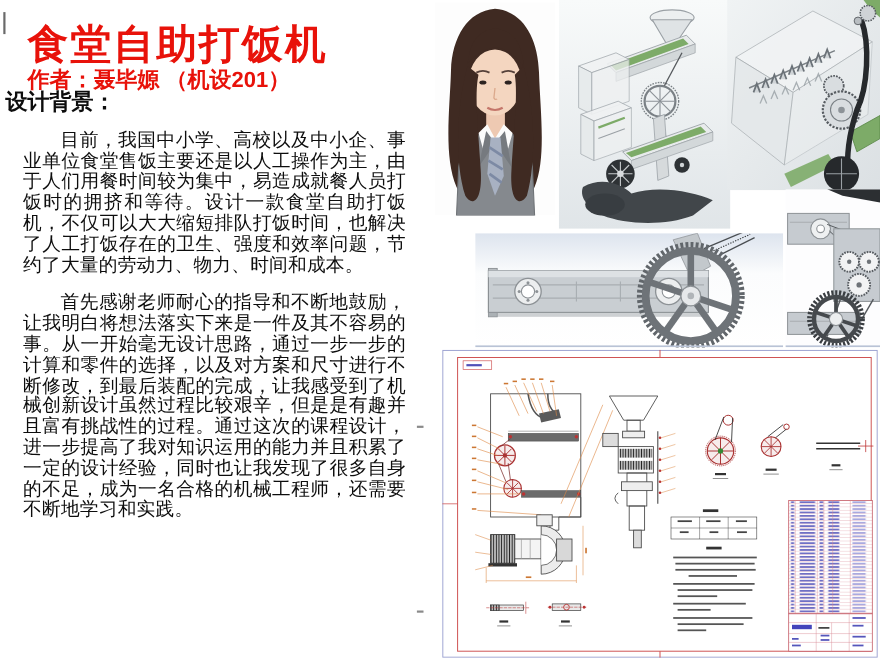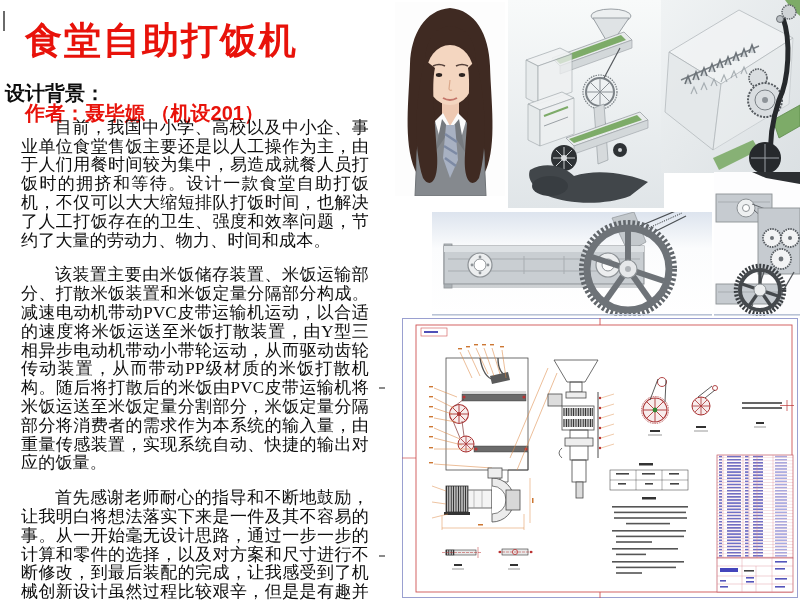--- a/index.html
+++ b/index.html
@@ -5,21 +5,21 @@
   html,body{margin:0;padding:0;}
   body{width:800px;height:600px;background:#ffffff;overflow:hidden;
        font-family:"Liberation Serif","DejaVu Serif",serif;}
   .page{position:relative;width:796px;height:600px;background:#fff;border-radius:29px;}
 
   .title{position:absolute;left:25px;top:16px;font-size:37px;font-weight:bold;
          color:#e8120a;font-family:"Liberation Sans","DejaVu Sans",sans-serif;
          letter-spacing:2px;white-space:nowrap;}
   .author{position:absolute;left:25px;top:59px;font-size:20px;font-weight:bold;
           color:#e8120a;font-family:"Liberation Sans","DejaVu Sans",sans-serif;
-          white-space:nowrap;margin-top:41px;}
+          white-space:nowrap;}
 
   .textcol{position:absolute;left:5px;top:84px;width:380px;color:#0d0d0d;}
   .sec-head{font-size:20px;font-weight:bold;line-height:18.8px;}
   .textcol p{margin:16px;font-size:17px;line-height:18.8px;text-align:justify;
              text-indent:2em;letter-spacing:0.2px;}
 
   .img{position:absolute;}
   svg{display:block;}
 
   .stray{position:absolute;background:#6a6a6a;}
@@ -31,21 +31,20 @@
 <body>
 
 <div class="page">
 
   <div class="title">食堂自助打饭机</div>
   <div class="author">作者：聂毕嫄 （机设201）</div>
 
   <div class="textcol">
     <div class="sec-head">设计背景：</div>
     <p>目前，我国中小学、高校以及中小企、事业单位食堂售饭主要还是以人工操作为主，由于人们用餐时间较为集中，易造成就餐人员打饭时的拥挤和等待。设计一款食堂自助打饭机，不仅可以大大缩短排队打饭时间，也解决了人工打饭存在的卫生、强度和效率问题，节约了大量的劳动力、物力、时间和成本。</p>
-    <p>该装置主要由米饭储存装置、米饭运输部分、打散米饭装置和米饭定量分隔部分构成。减速电动机带动PVC皮带运输机运动，以合适的速度将米饭运送至米饭打散装置，由Y型三相异步电动机带动小带轮运动，从而驱动齿轮传动装置，从而带动PP级材质的米饭打散机构。随后将打散后的米饭由PVC皮带运输机将米饭运送至米饭定量分割部分，米饭定量分隔部分将消费者的需求作为本系统的输入量，由重量传感装置，实现系统自动、快捷的输出对应的饭量。</p>
     <p>首先感谢老师耐心的指导和不断地鼓励，让我明白将想法落实下来是一件及其不容易的事。从一开始毫无设计思路，通过一步一步的计算和零件的选择，以及对方案和尺寸进行不断修改，到最后装配的完成，让我感受到了机械创新设计虽然过程比较艰辛，但是是有趣并且富有挑战性的过程。通过这次的课程设计，进一步提高了我对知识运用的能力并且积累了一定的设计经验，同时也让我发现了很多自身的不足，成为一名合格的机械工程师，还需要不断地学习和实践。</p>
   </div>
 
   <div class="stray v"></div>
   <div class="stray h1"></div>
   <div class="stray h2"></div>
 
   <svg class="img" style="left:395px;top:2px" width="110" height="194" viewBox="0 0 110 194">
     <rect width="110" height="194" fill="#fdfdfd"></rect>
     <path d="M55,6 C30,8 16,32 15,62 C14,96 8,140 20,168 C27,182 40,184 44,170

